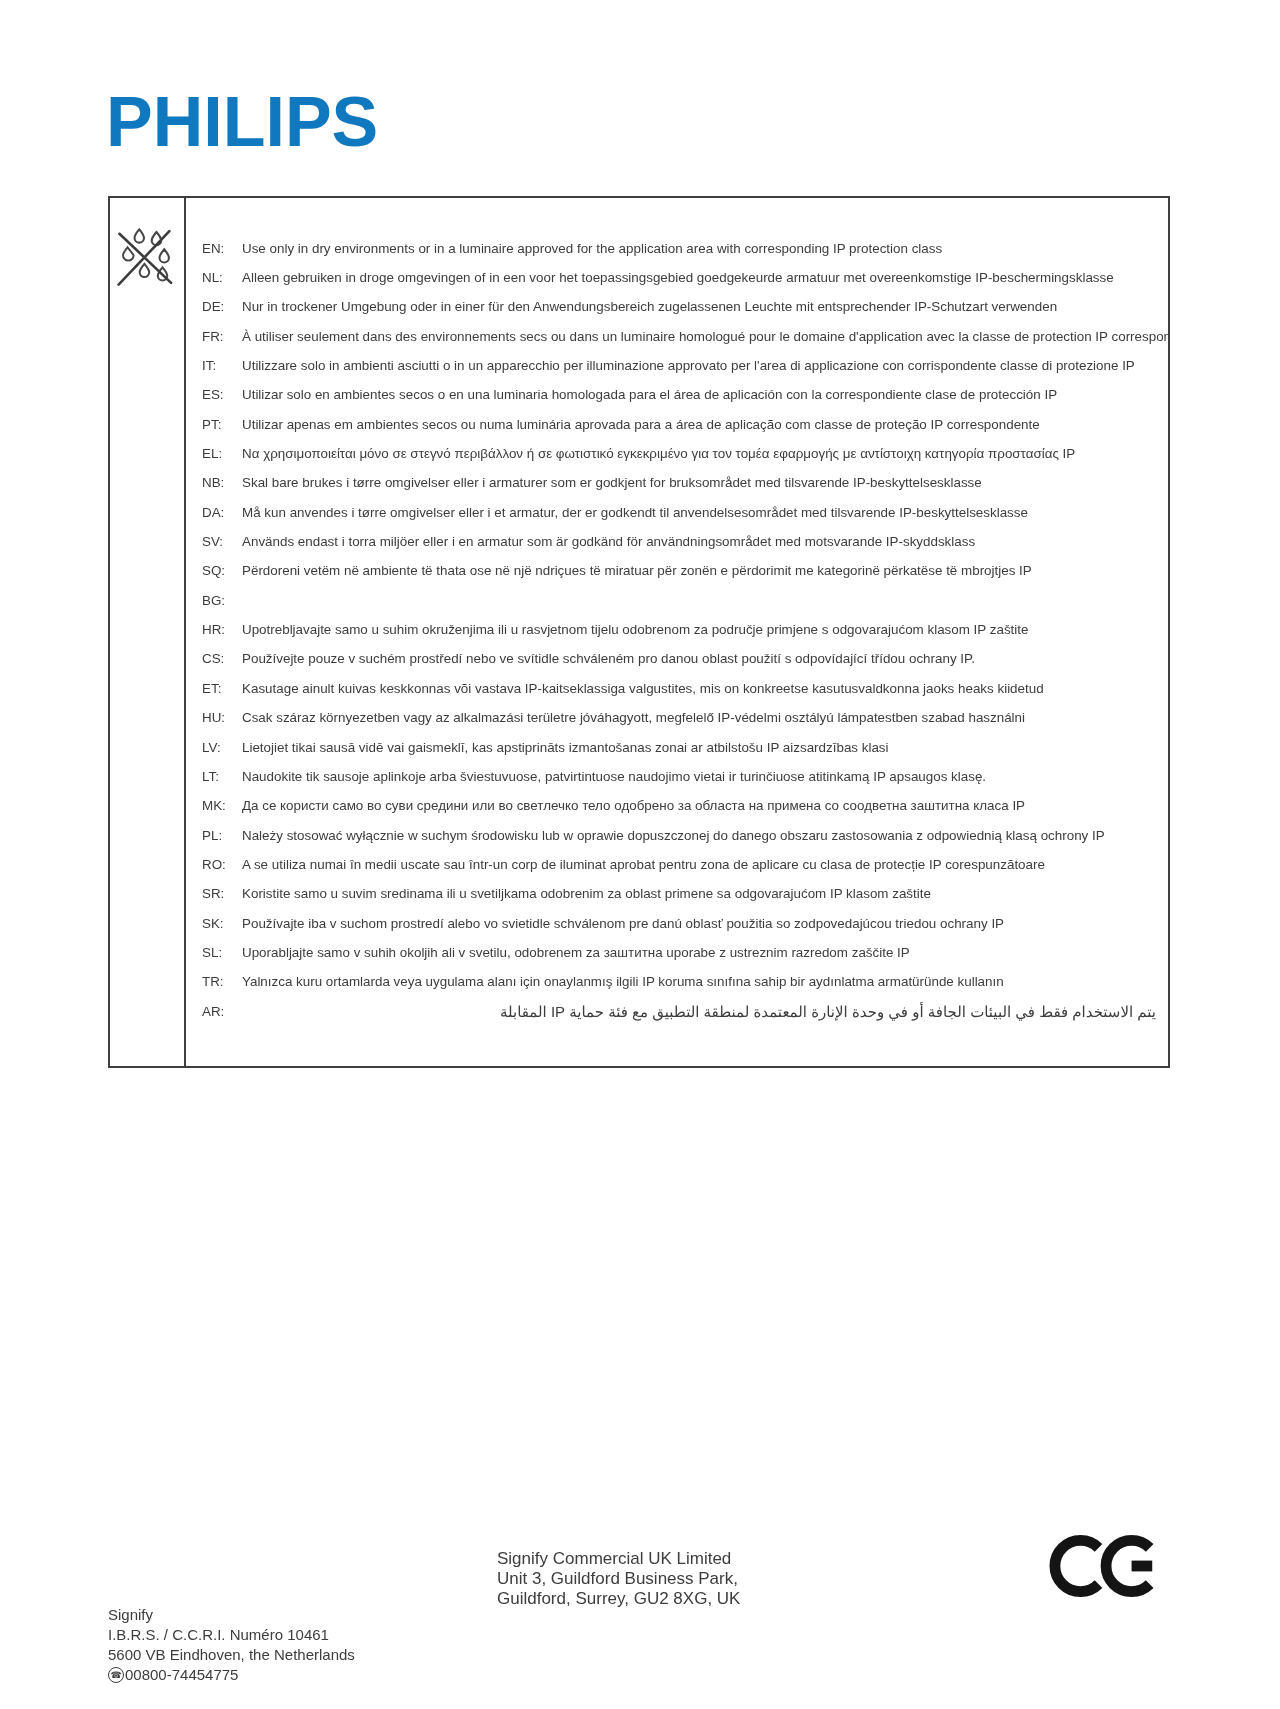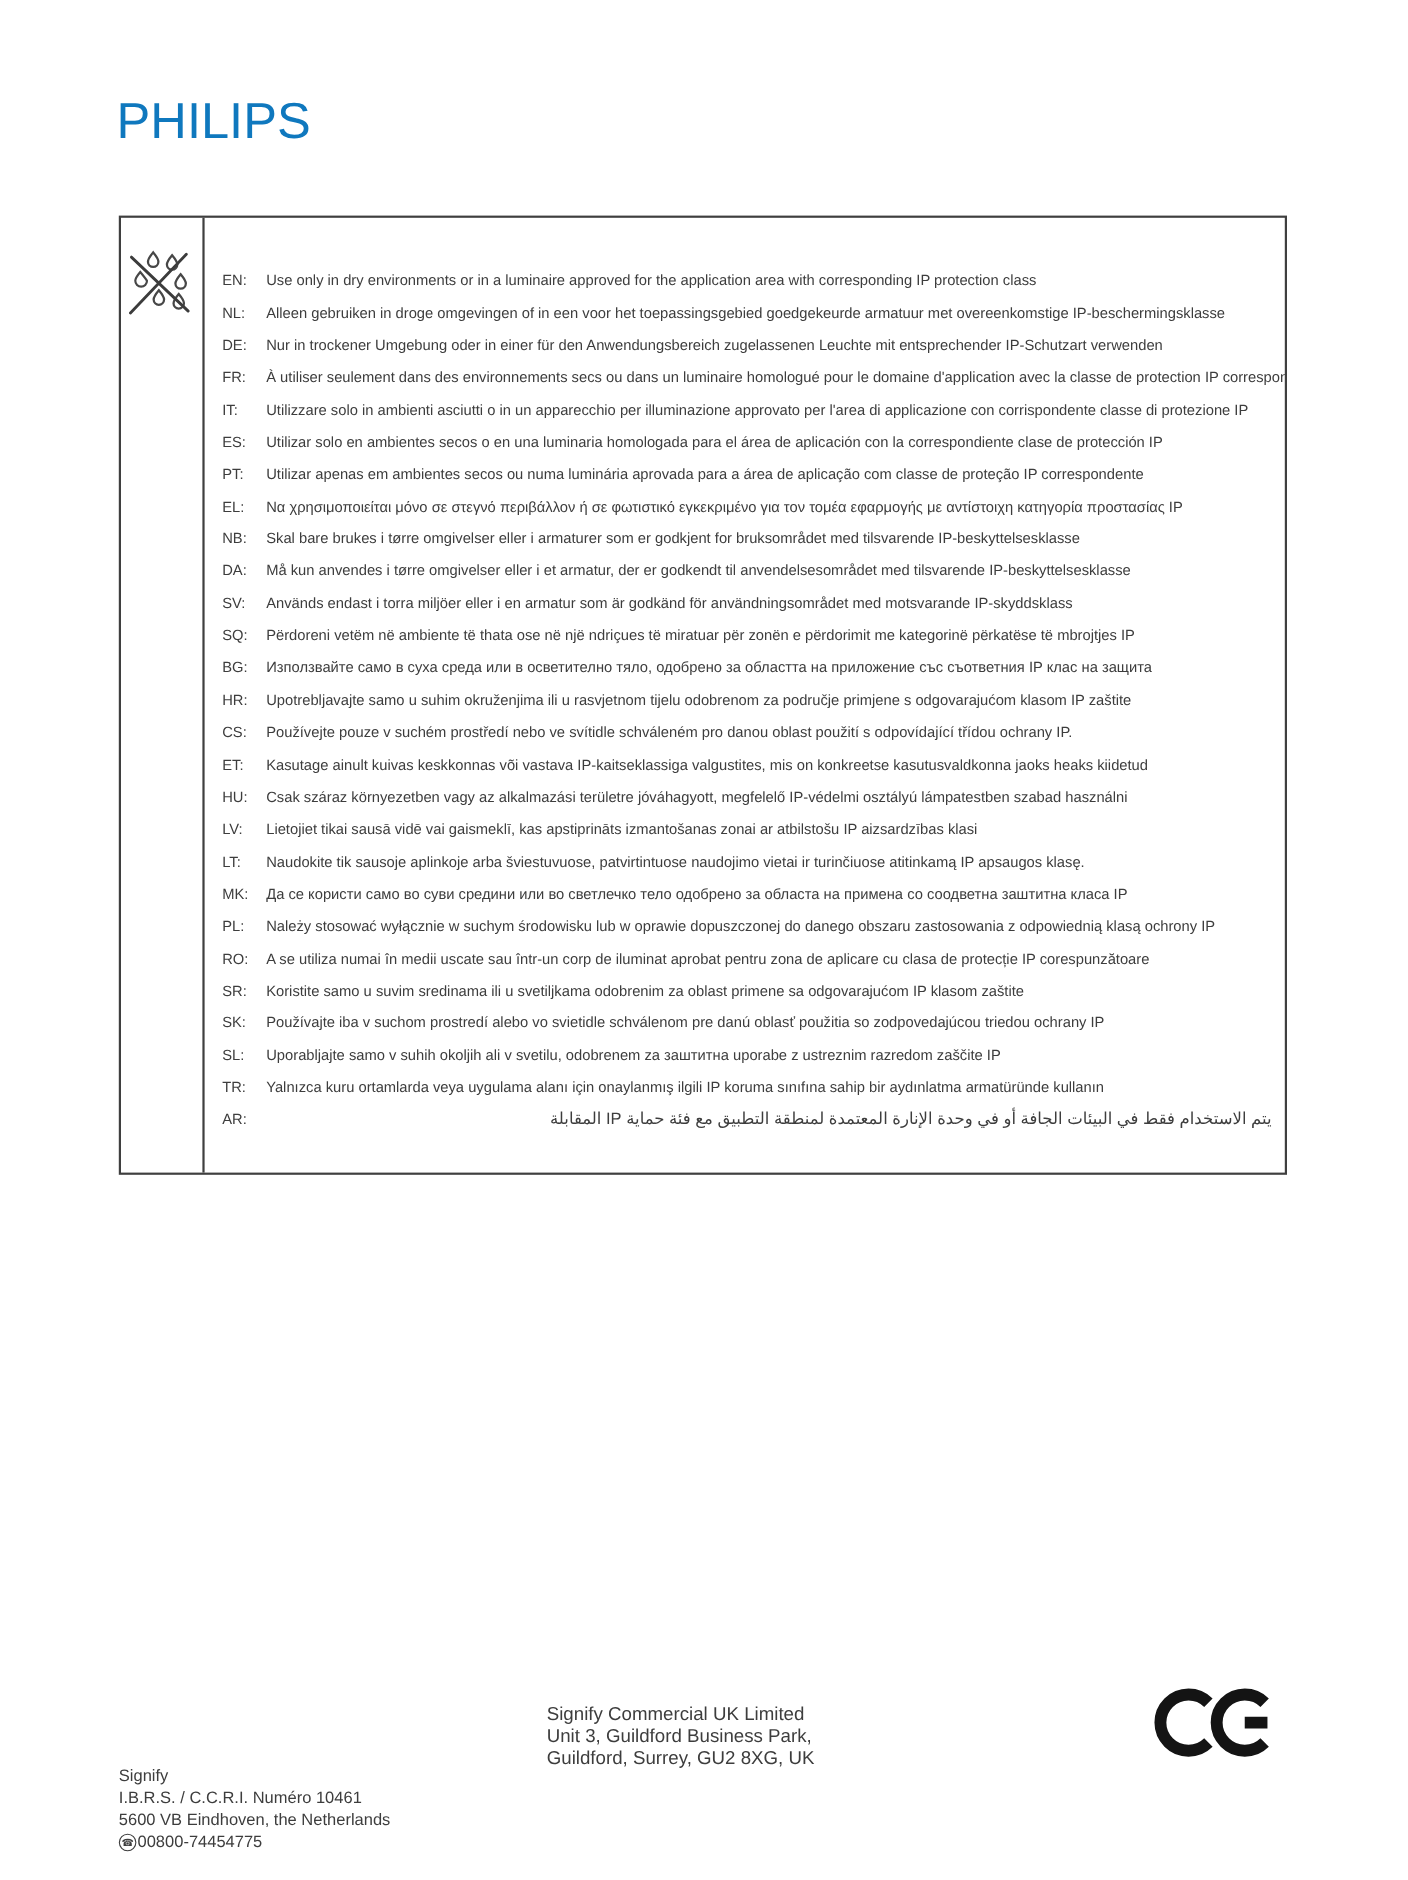--- a/index.html
+++ b/index.html
@@ -5,21 +5,21 @@
   html,body { margin:0; padding:0; }
   body {
     width:1280px; height:1709px;
     background:#ffffff;
     position:relative;
     font-family:"Liberation Sans", sans-serif;
     color:#3d3d3d;
   }
   .logo {
     position:absolute; left:106px; top:82px;
-    font-size:46px; font-weight:normal;
+    font-size:70px; font-weight:bold;
     letter-spacing:0px;
   }
   .warning-box {
     position:absolute; left:108px; top:196px;
     width:1062px; height:872px;
     border:2px solid #3f3f3f;
     display:flex;
     box-sizing:border-box;
   }
   .icon-col {
@@ -32,21 +32,21 @@
   .rows-col {
     flex:1;
     padding:36px 12px 0 16px;
     overflow:hidden;
   }
   .lang-row {
     display:flex;
     height:29.35px;
     font-size:13.4px;
     line-height:16px;
-    align-items:flex-end;
+    align-items:center;
   }
   .lang-code { width:40px; flex:none; }
   .lang-text { white-space:nowrap; }
   .lang-row.rtl .lang-text {
     flex:1; text-align:right; direction:rtl; font-size:15px;
   }
   .footer-left {
     position:absolute; left:108px; top:1605px;
     font-size:15px; line-height:20px;
   }
@@ -133,21 +133,20 @@
       <div class="lang-row">
         <span class="lang-code">SV:</span>
         <span class="lang-text">Används endast i torra miljöer eller i en armatur som är godkänd för användningsområdet med motsvarande IP-skyddsklass</span>
       </div>
       <div class="lang-row">
         <span class="lang-code">SQ:</span>
         <span class="lang-text">Përdoreni vetëm në ambiente të thata ose në një ndriçues të miratuar për zonën e përdorimit me kategorinë përkatëse të mbrojtjes IP</span>
       </div>
       <div class="lang-row">
         <span class="lang-code">BG:</span>
-        <span class="lang-text">Използвайте само в суха среда или в осветително тяло, одобрено за областта на приложение със съответния IP клас на защита</span>
       </div>
       <div class="lang-row">
         <span class="lang-code">HR:</span>
         <span class="lang-text">Upotrebljavajte samo u suhim okruženjima ili u rasvjetnom tijelu odobrenom za područje primjene s odgovarajućom klasom IP zaštite</span>
       </div>
       <div class="lang-row">
         <span class="lang-code">CS:</span>
         <span class="lang-text">Používejte pouze v suchém prostředí nebo ve svítidle schváleném pro danou oblast použití s odpovídající třídou ochrany IP.</span>
       </div>
       <div class="lang-row">

